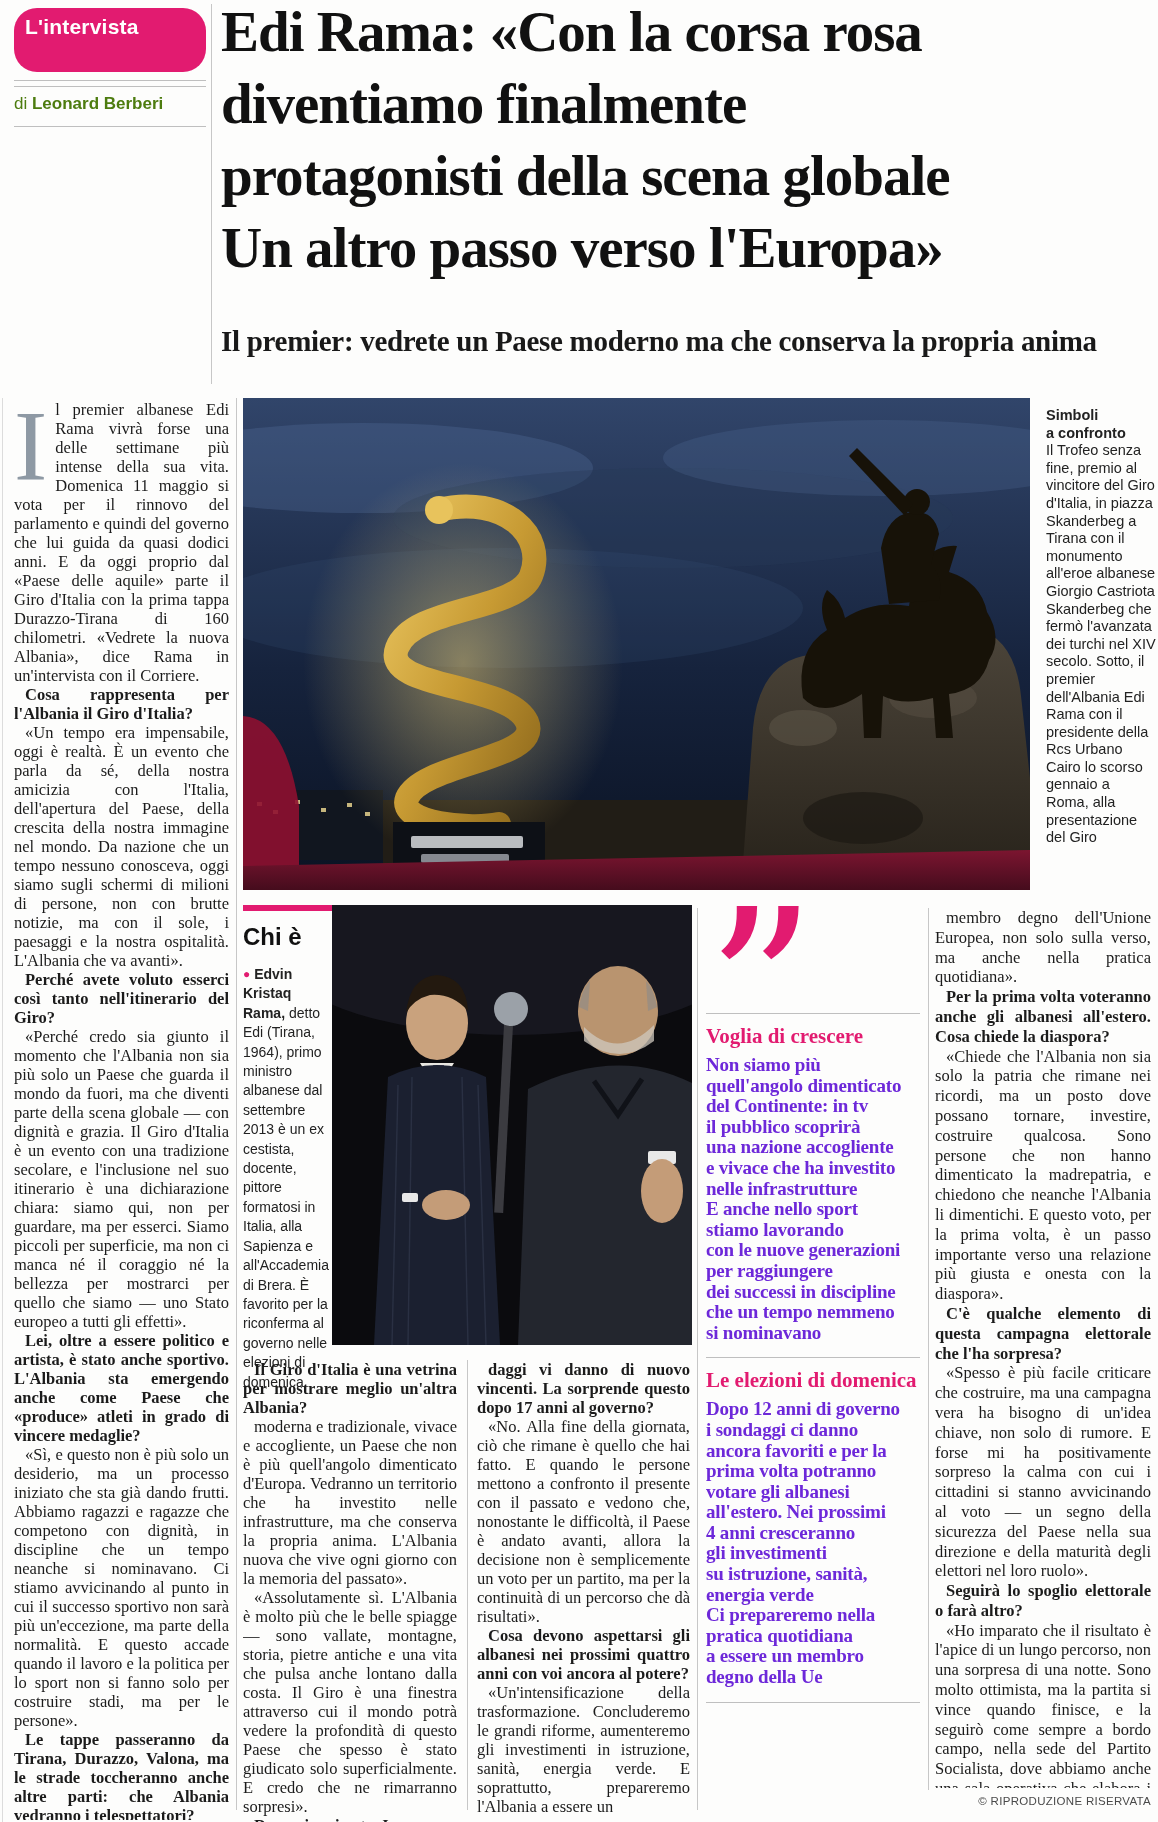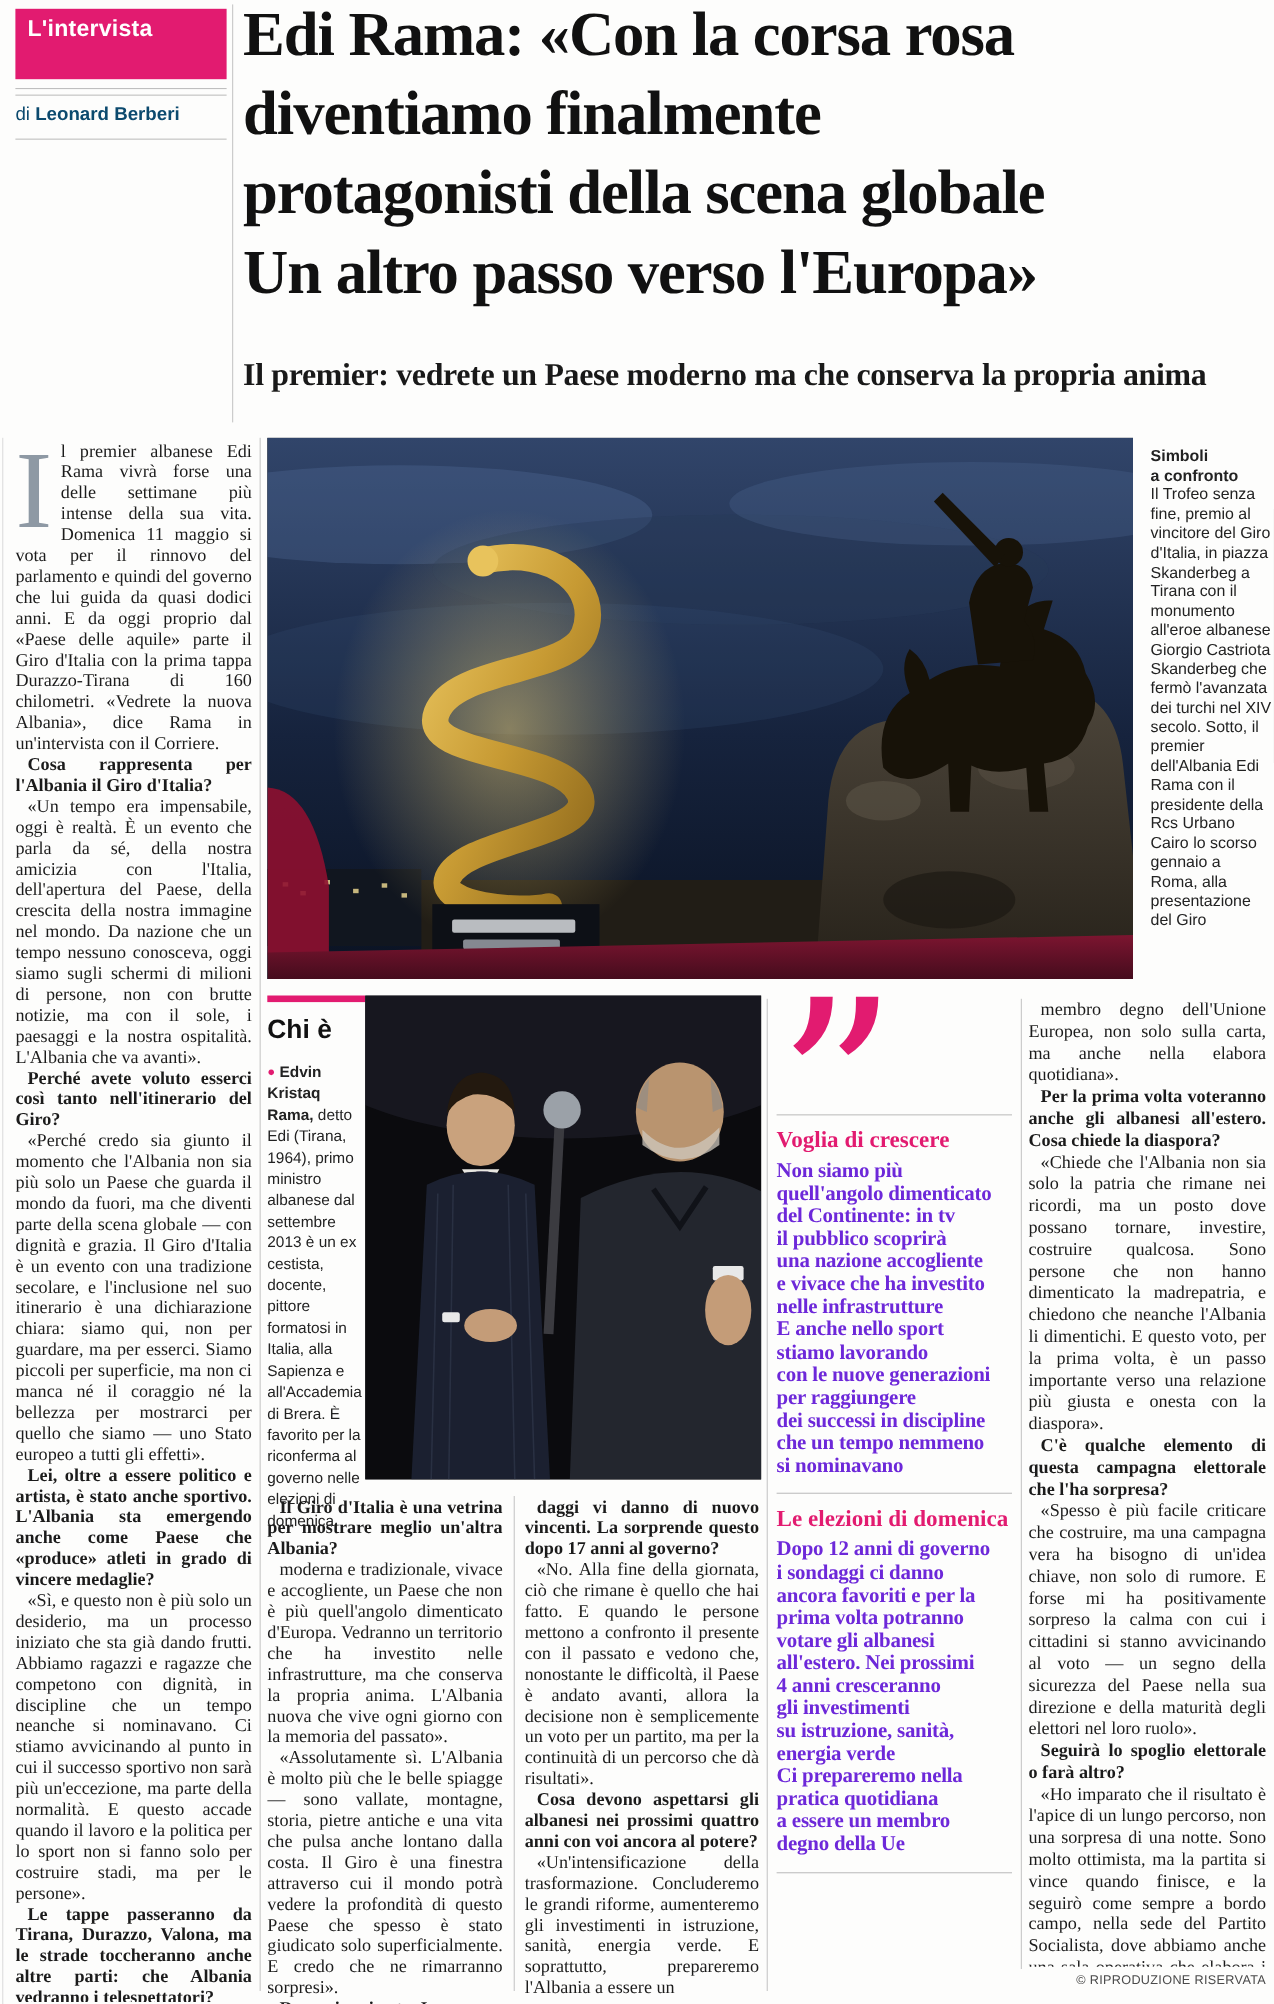--- a/index.html
+++ b/index.html
@@ -10,21 +10,21 @@
   .vrule{position:absolute;width:1px;background:#c7c7c7;}
   .hrule{position:absolute;height:1px;background:#bfbfbf;}
   
   .kicker-box{
     position:absolute;left:14px;top:8px;width:192px;height:64px;box-sizing:border-box;
     padding:7px 11px;color:#fff;font-family:"Liberation Sans",sans-serif;
     font-size:21px;font-weight:bold;letter-spacing:.2px;
   }
   .byline{
     position:absolute;left:14px;top:94px;width:192px;
-    font-family:"Liberation Sans",sans-serif;font-size:17px;color:#0c4a6e;
+    font-family:"Liberation Sans",sans-serif;font-size:17px;color:#4d7c0f;
   }
   .byline b{font-weight:bold;}
   
   .headline{
     position:absolute;left:221px;top:-4px;width:934px;
     font-size:57px;line-height:72px;font-weight:bold;letter-spacing:-1px;
     white-space:pre-line;color:#111;
   }
   .subhead{
     position:absolute;left:221px;top:324px;width:934px;
@@ -82,21 +82,21 @@
 
 <div class="page">
 
   <div class="vrule" style="left:211px;top:4px;height:380px;"></div>
   <div class="vrule" style="left:236px;top:398px;height:1412px;"></div>
   <div class="vrule" style="left:2px;top:398px;height:1424px;background:#dcdcdc;"></div>
   <div class="vrule" style="left:467px;top:1360px;height:450px;"></div>
   <div class="vrule" style="left:697px;top:908px;height:902px;"></div>
   <div class="vrule" style="left:928px;top:908px;height:882px;"></div>
 
-  <div class="kicker-box" style="background: rgb(226, 27, 112);">L'intervista</div>
+  <div class="kicker-box" style="background: rgb(226, 27, 112); border-radius: 23px;">L'intervista</div>
   <div class="hrule" style="left:14px;top:80px;width:192px;"></div>
   <div class="hrule" style="left:14px;top:86px;width:192px;"></div>
   <div class="byline"><span>di </span><b>Leonard Berberi</b></div>
   <div class="hrule" style="left:14px;top:126px;width:192px;"></div>
 
   <h1 class="headline" style="margin:0;">Edi Rama: «Con la corsa rosa
 diventiamo finalmente
 protagonisti della scena globale
 Un altro passo verso l'Europa»</h1>
   <div class="subhead">Il premier: vedrete un Paese moderno ma che conserva la propria anima</div>
@@ -272,21 +272,21 @@
       <p class="para a">«Assolutamente sì. L'Albania è molto più che le belle spiagge — sono vallate, montagne, storia, pietre antiche e una vita che pulsa anche lontano dalla costa. Il Giro è una finestra attraverso cui il mondo potrà vedere la profondità di questo Paese che spesso è stato giudicato solo superficialmente. E credo che ne rimarranno sorpresi».</p>
       <p class="para q">Domenica si vota. I son-</p>
     </div>
   <div id="col3" class="col">
       <p class="para q">daggi vi danno di nuovo vincenti. La sorprende questo dopo 17 anni al governo?</p>
       <p class="para a">«No. Alla fine della giornata, ciò che rimane è quello che hai fatto. E quando le persone mettono a confronto il presente con il passato e vedono che, nonostante le difficoltà, il Paese è andato avanti, allora la decisione non è semplicemente un voto per un partito, ma per la continuità di un percorso che dà risultati».</p>
       <p class="para q">Cosa devono aspettarsi gli albanesi nei prossimi quattro anni con voi ancora al potere?</p>
       <p class="para a">«Un'intensificazione della trasformazione. Concluderemo le grandi riforme, aumenteremo gli investimenti in istruzione, sanità, energia verde. E soprattutto, prepareremo l'Albania a essere un</p>
     </div>
   <div id="col5" class="col">
-      <p class="para a">membro degno dell'Unione Europea, non solo sulla carta, ma anche nella elabora quotidiana».</p>
+      <p class="para a">membro degno dell'Unione Europea, non solo sulla verso, ma anche nella pratica quotidiana».</p>
       <p class="para q">Per la prima volta voteranno anche gli albanesi all'estero. Cosa chiede la diaspora?</p>
       <p class="para a">«Chiede che l'Albania non sia solo la patria che rimane nei ricordi, ma un posto dove possano tornare, investire, costruire qualcosa. Sono persone che non hanno dimenticato la madrepatria, e chiedono che neanche l'Albania li dimentichi. E questo voto, per la prima volta, è un passo importante verso una relazione più giusta e onesta con la diaspora».</p>
       <p class="para q">C'è qualche elemento di questa campagna elettorale che l'ha sorpresa?</p>
       <p class="para a">«Spesso è più facile criticare che costruire, ma una campagna vera ha bisogno di un'idea chiave, non solo di rumore. E forse mi ha positivamente sorpreso la calma con cui i cittadini si stanno avvicinando al voto — un segno della sicurezza del Paese nella sua direzione e della maturità degli elettori nel loro ruolo».</p>
       <p class="para q">Seguirà lo spoglio elettorale o farà altro?</p>
       <p class="para a">«Ho imparato che il risultato è l'apice di un lungo percorso, non una sorpresa di una notte. Sono molto ottimista, ma la partita si vince quando finisce, e la seguirò come sempre a bordo campo, nella sede del Partito Socialista, dove abbiamo anche una sala operativa che elabora i dati dai seggi elettorali e le proiezioni dei risultati in ogni distretto».</p>
     </div>
 
   <div class="copyright">© RIPRODUZIONE RISERVATA</div>
 

